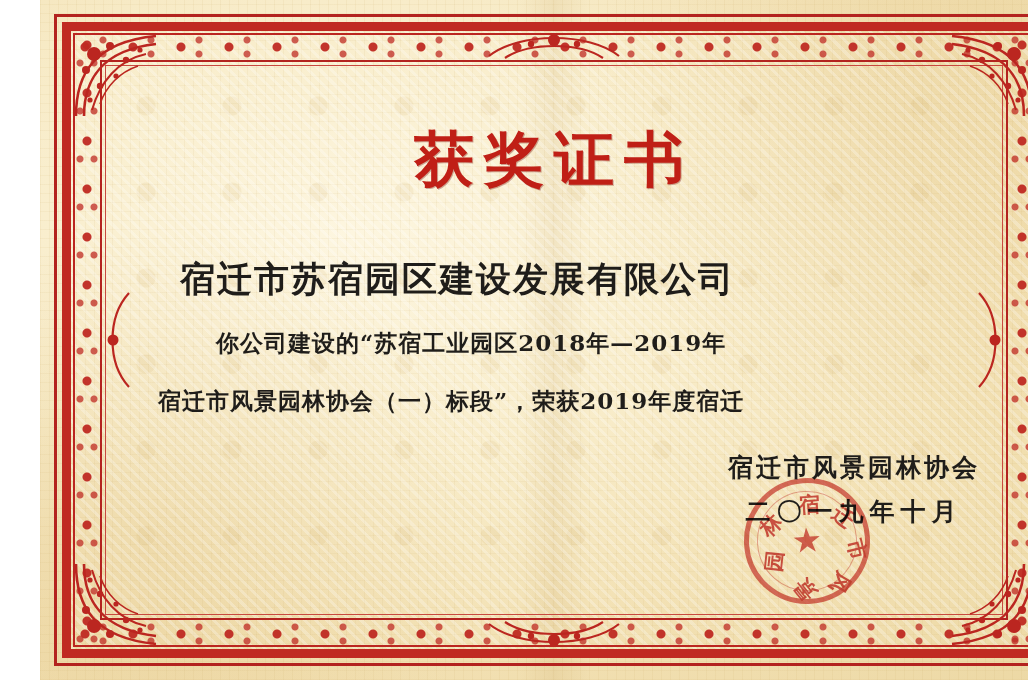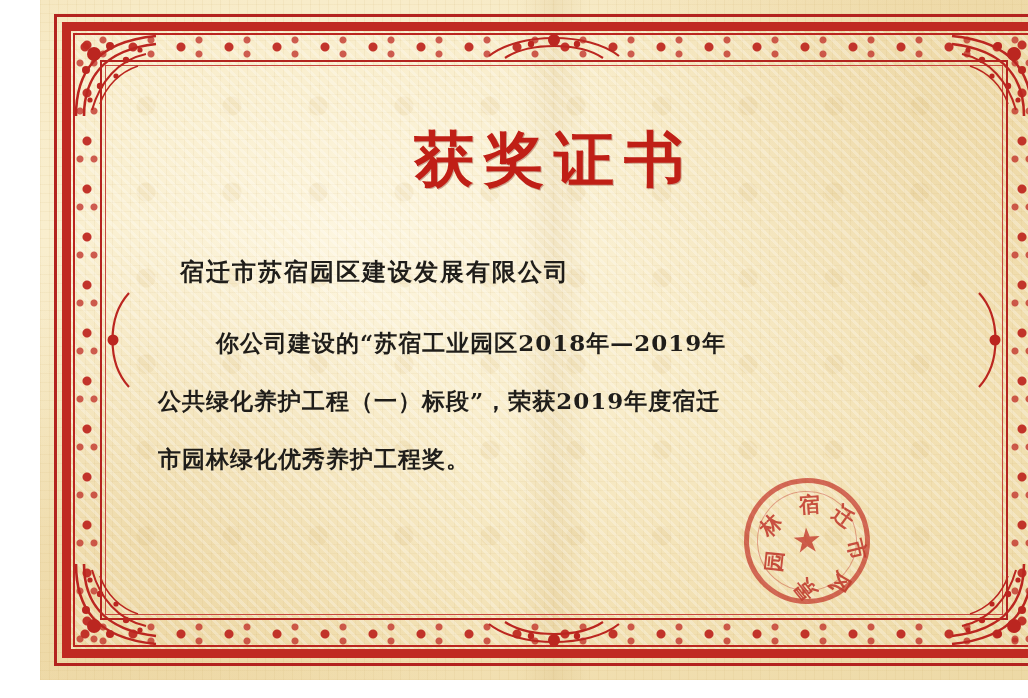--- a/index.html
+++ b/index.html
@@ -167,21 +167,21 @@
     font-size: 22px;
     color: #2c2a26;
     letter-spacing: 1px;
   }
 
   .recipient {
     position: absolute;
     top: 178px;
     left: 62px;
     font-family: "DejaVu Serif", "Liberation Serif", serif;
-    font-size: 24px;
+    font-size: 35px;
     font-weight: 700;
     color: #1f1d1a;
     letter-spacing: 2px;
   }
 
   .body-text {
     position: absolute;
     top: 236px;
     left: 40px;
     right: 20px;
@@ -416,24 +416,27 @@
 
   <div class="content">
 
     <div class="title">获奖证书</div>
 
 
     <div class="recipient">宿迁市苏宿园区建设发展有限公司</div>
 
     <div class="body-text">
       <div class="body-line indent">你公司建设的“苏宿工业园区2018年—2019年</div>
-      <div class="body-line">公共绿化养护工程（一）标段”，荣获2019年度宿迁</div>
-      <div class="body-line">市园林绿化优秀养护工程奖。</div>
+      <div class="body-line">宿迁市风景园林协会（一）标段”，荣获2019年度宿迁</div>
     </div>
 
+    <div class="signature">
+      <div class="sig-issuer">宿迁市风景园林协会</div>
+      <div class="sig-date">二〇一九年十月</div>
+    </div>
   </div>
 
   <div class="seal">
     <div class="seal-inner"></div>
     <div class="seal-star">★</div>
     <div class="seal-char sc0">宿</div>
     <div class="seal-char sc1">迁</div>
     <div class="seal-char sc2">市</div>
     <div class="seal-char sc3">风</div>
     <div class="seal-char sc4">景</div>

